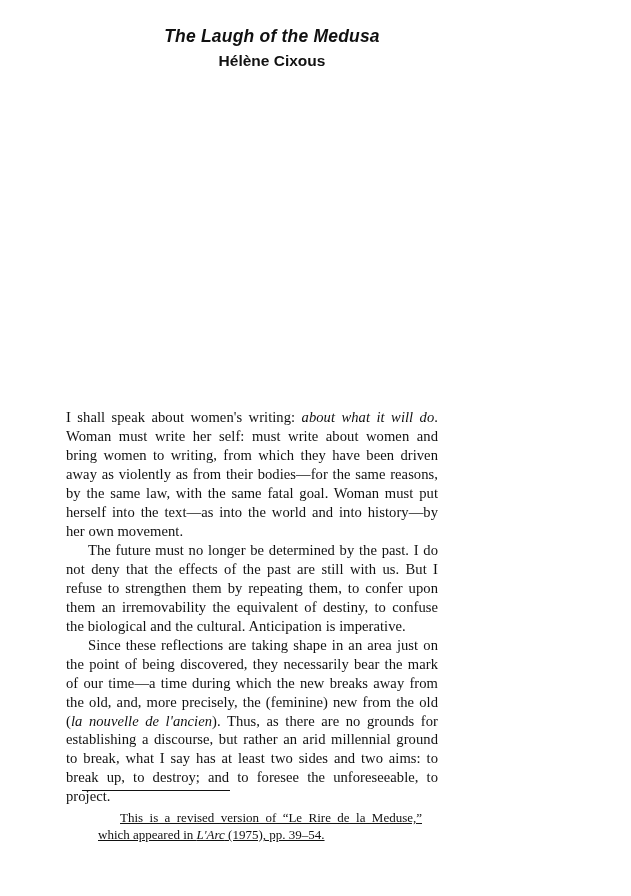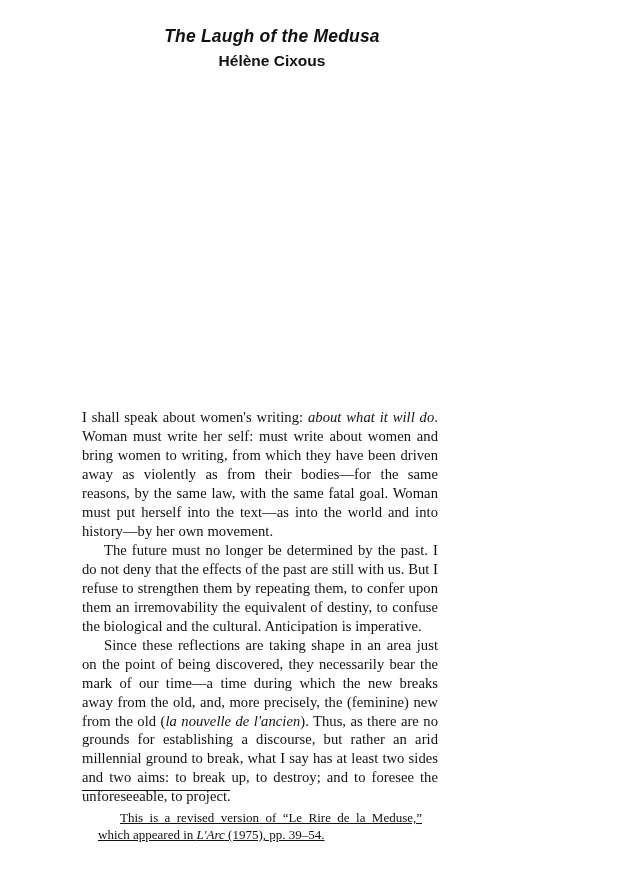--- a/index.html
+++ b/index.html
@@ -37,21 +37,21 @@
   }
   .doc-author {
     font-family: Liberation Sans, sans-serif;
     font-weight: bold;
     font-size: 15.5px;
     line-height: 1.3;
     margin: 3px 0 0 0;
   }
   .body-block {
     position: absolute;
-    left: 82px;
+    left: 66px;
     right: 82px;
     top: 408px;
   }
   .para {
     margin: 0;
     text-align: justify;
     font-size: 14.6px;
     line-height: 1.30;
     letter-spacing: 0.05px;
   }

